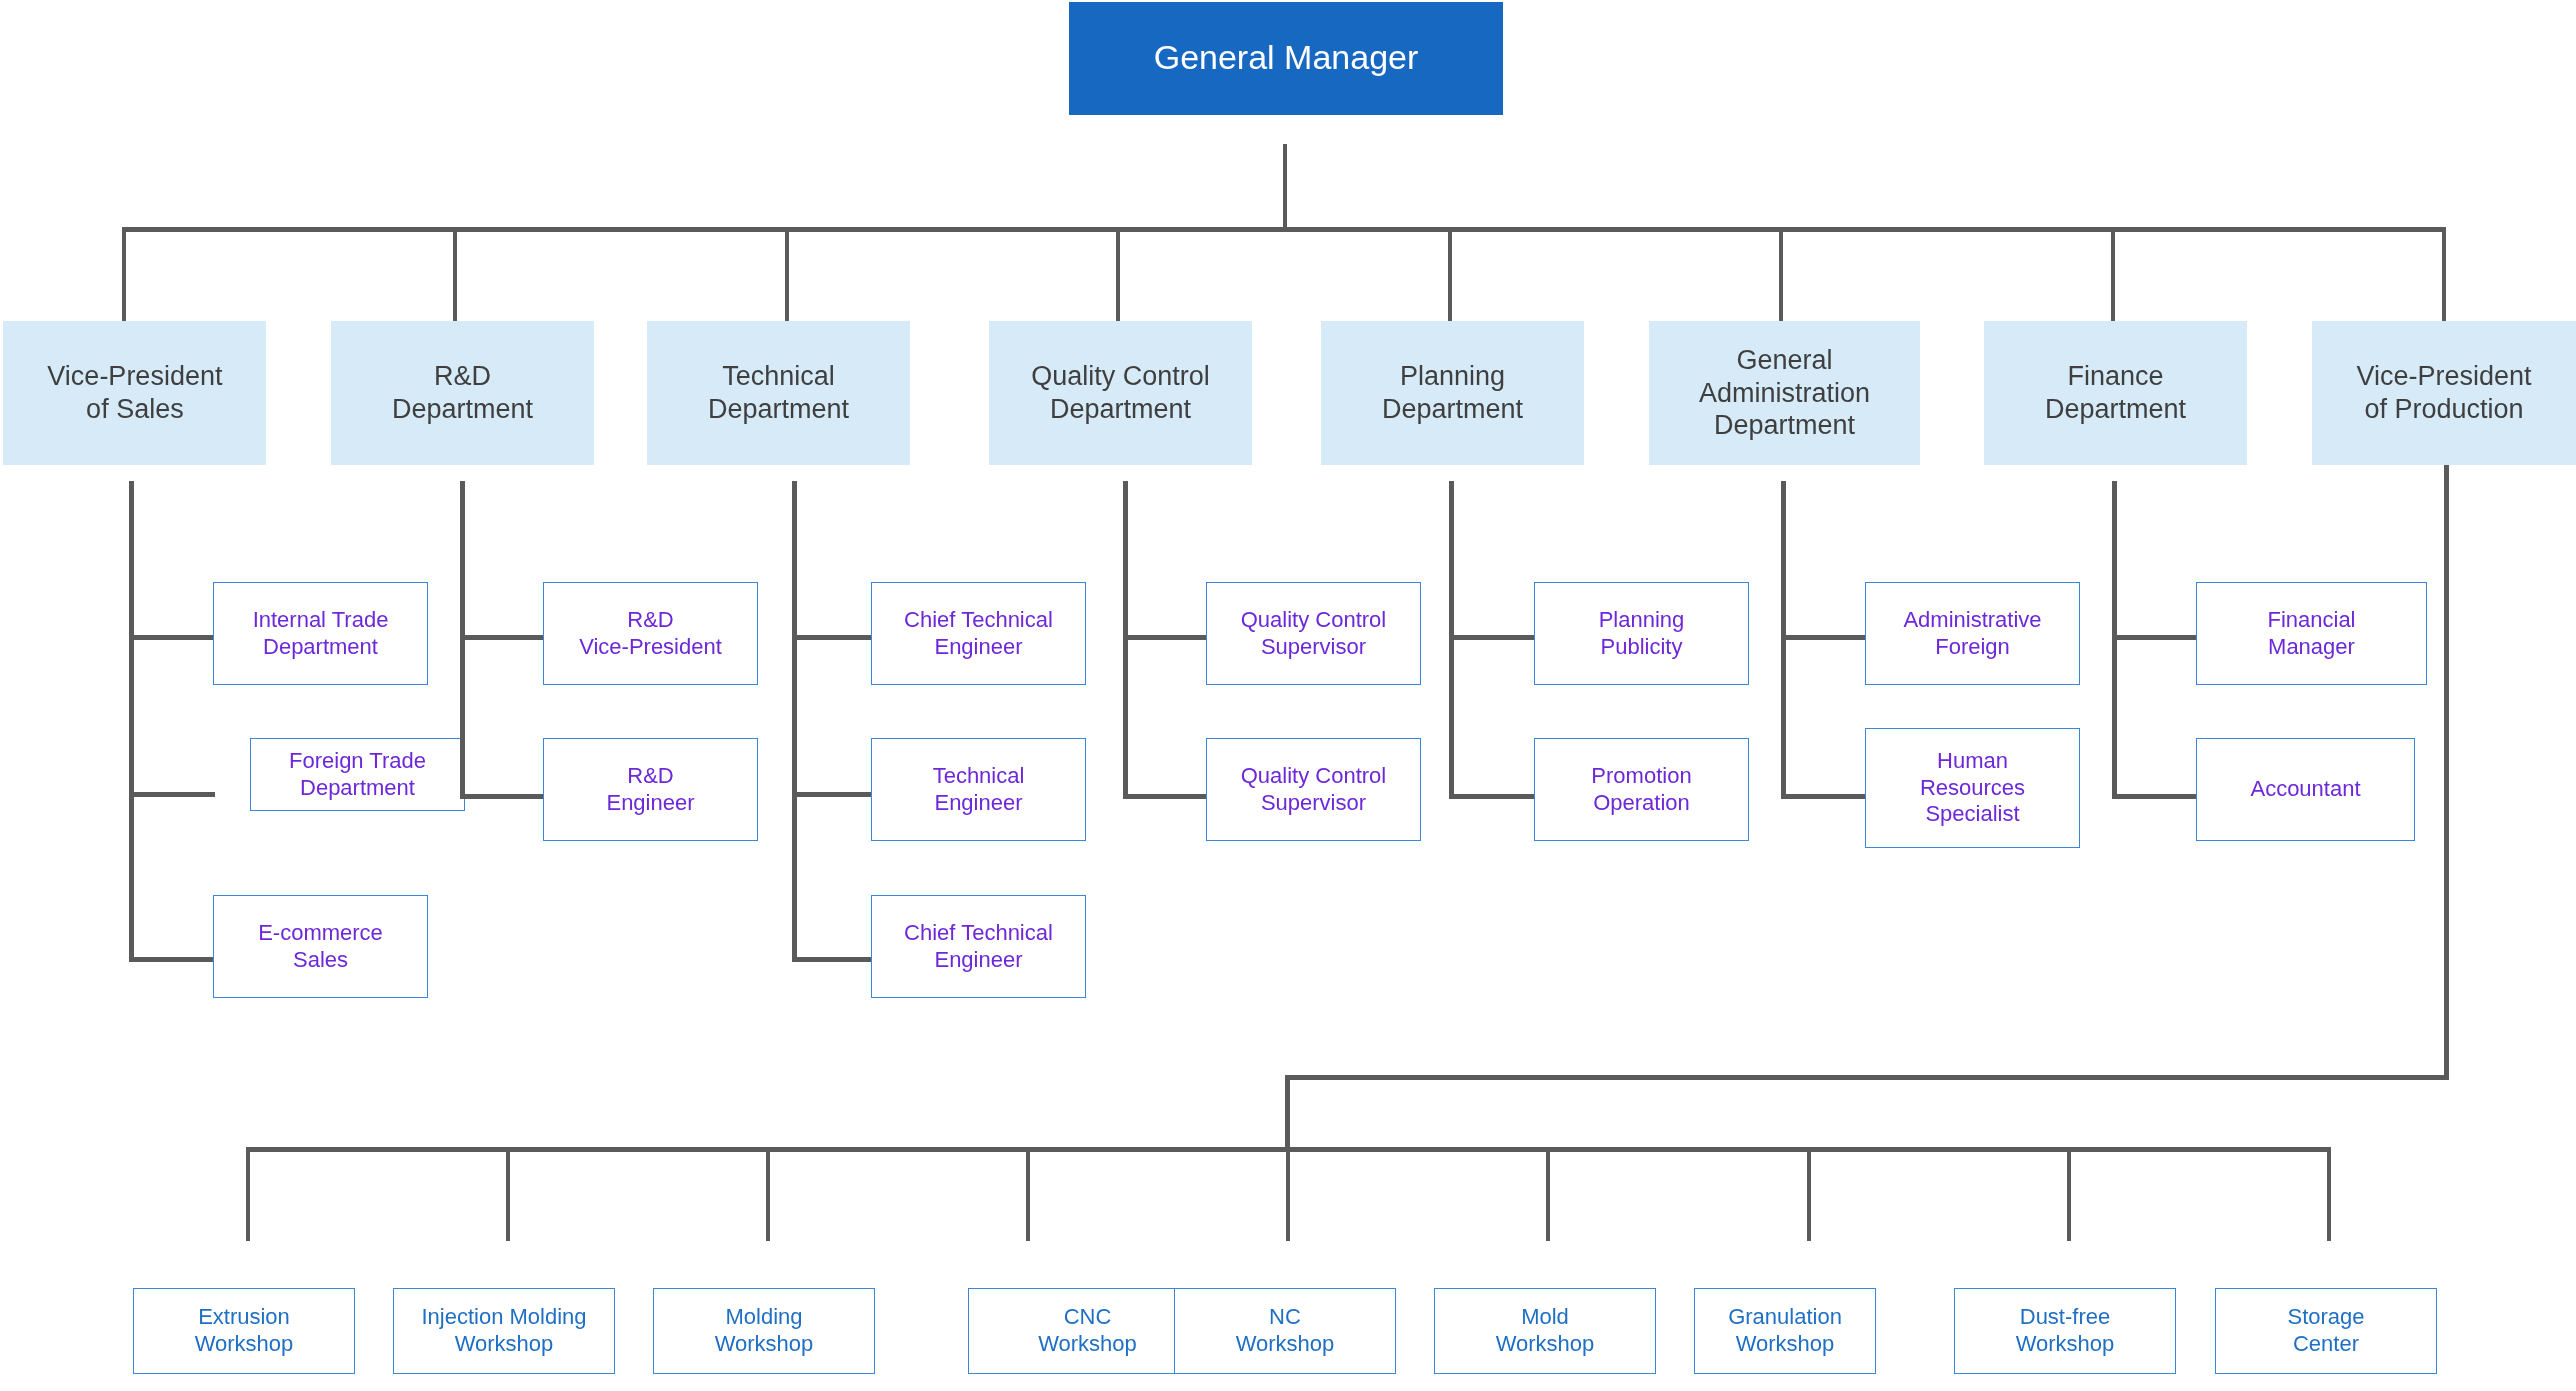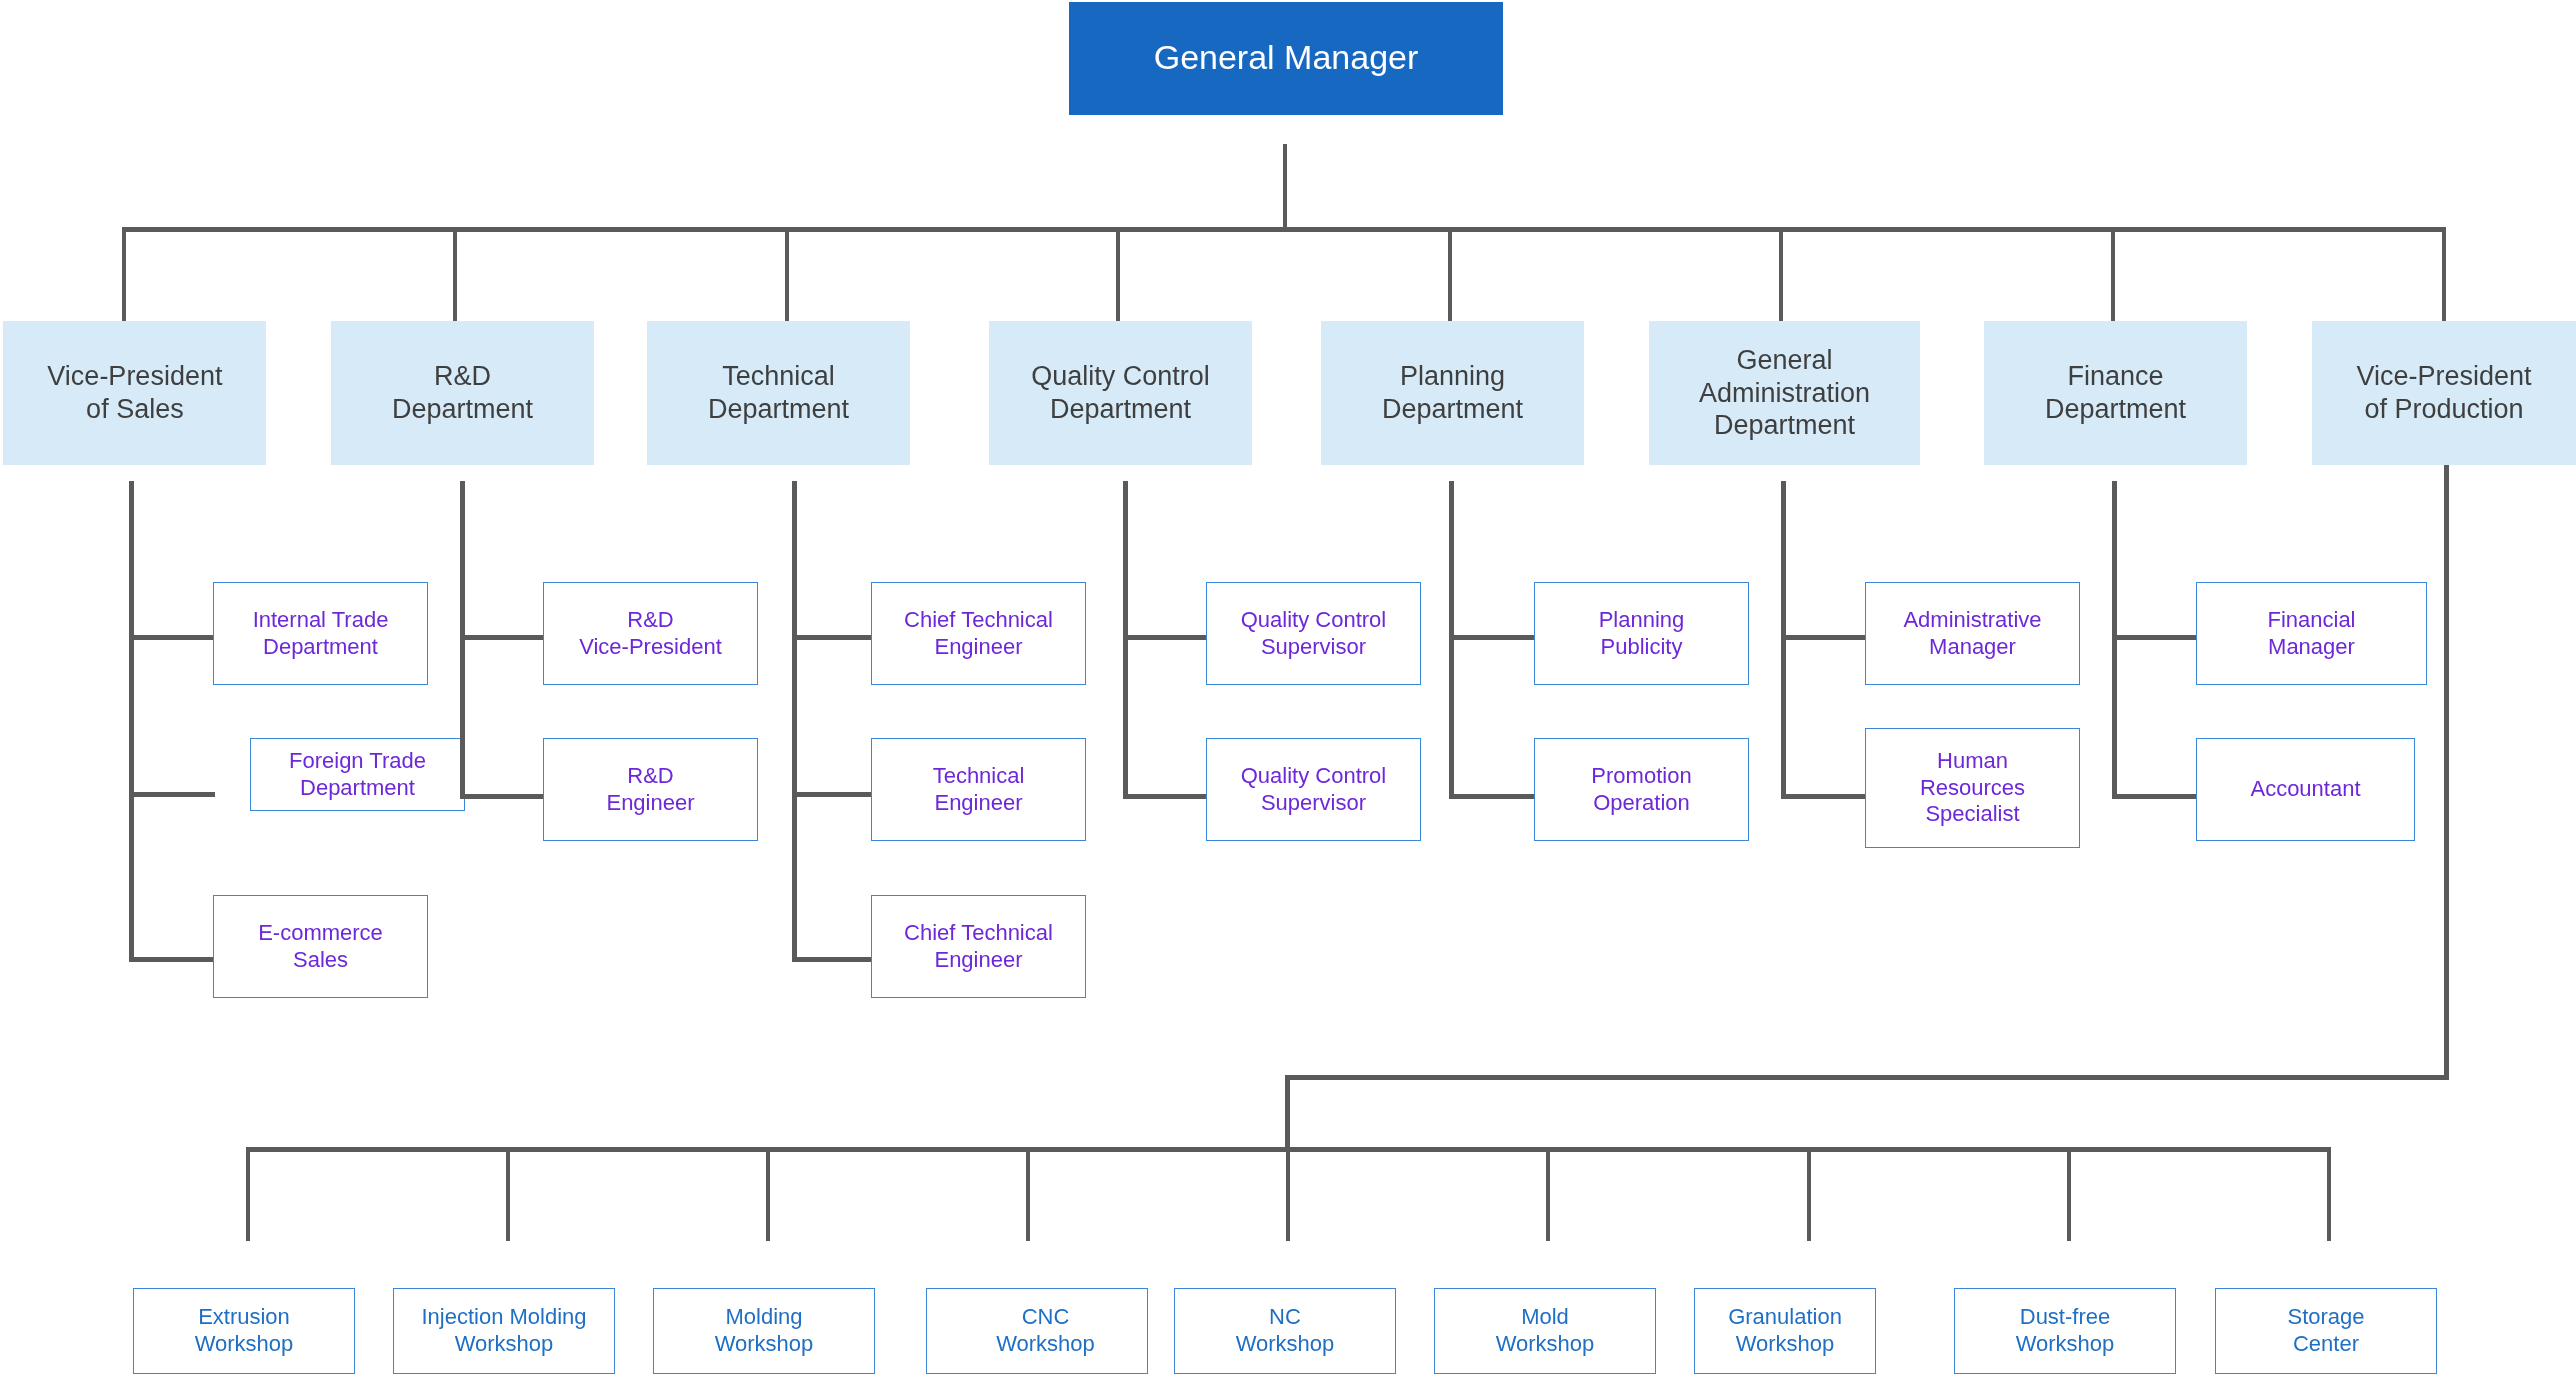--- a/index.html
+++ b/index.html
@@ -198,21 +198,21 @@
     <span>Promotion
 Operation</span>
   </div>
 
   <div class="conn v" style="left:1781px; top:481px; height:318px;"></div>
   <div class="conn h" style="left:1781px; top:635px; width:86px;"></div>
   <div class="conn h" style="left:1781px; top:794px; width:86px;"></div>
 
   <div class="node leaf" style="left:1865px; top:582px; width:215px; height:103px;">
     <span>Administrative
-Manager</span>
+Foreign</span>
   </div>
   <div class="node leaf" style="left:1865px; top:728px; width:215px; height:120px;">
     <span>Human
 Resources
 Specialist</span>
   </div>
 
   <div class="conn v" style="left:2112px; top:481px; height:318px;"></div>
   <div class="conn h" style="left:2112px; top:635px; width:86px;"></div>
   <div class="conn h" style="left:2112px; top:794px; width:86px;"></div>
@@ -248,21 +248,21 @@
 Workshop</span>
   </div>
   <div class="node shop" style="left:393px; top:1288px; width:222px; height:86px;">
     <span>Injection Molding
 Workshop</span>
   </div>
   <div class="node shop" style="left:653px; top:1288px; width:222px; height:86px;">
     <span>Molding
 Workshop</span>
   </div>
-  <div class="node shop" style="left:926px; top:1288px; width:222px; height:86px;padding-left:17px;">
+  <div class="node shop" style="left:968px; top:1288px; width:222px; height:86px;padding-left:17px;">
     <span>CNC
 Workshop</span>
   </div>
   <div class="node shop" style="left:1174px; top:1288px; width:222px; height:86px;">
     <span>NC
 Workshop</span>
   </div>
   <div class="node shop" style="left:1434px; top:1288px; width:222px; height:86px;">
     <span>Mold
 Workshop</span>

